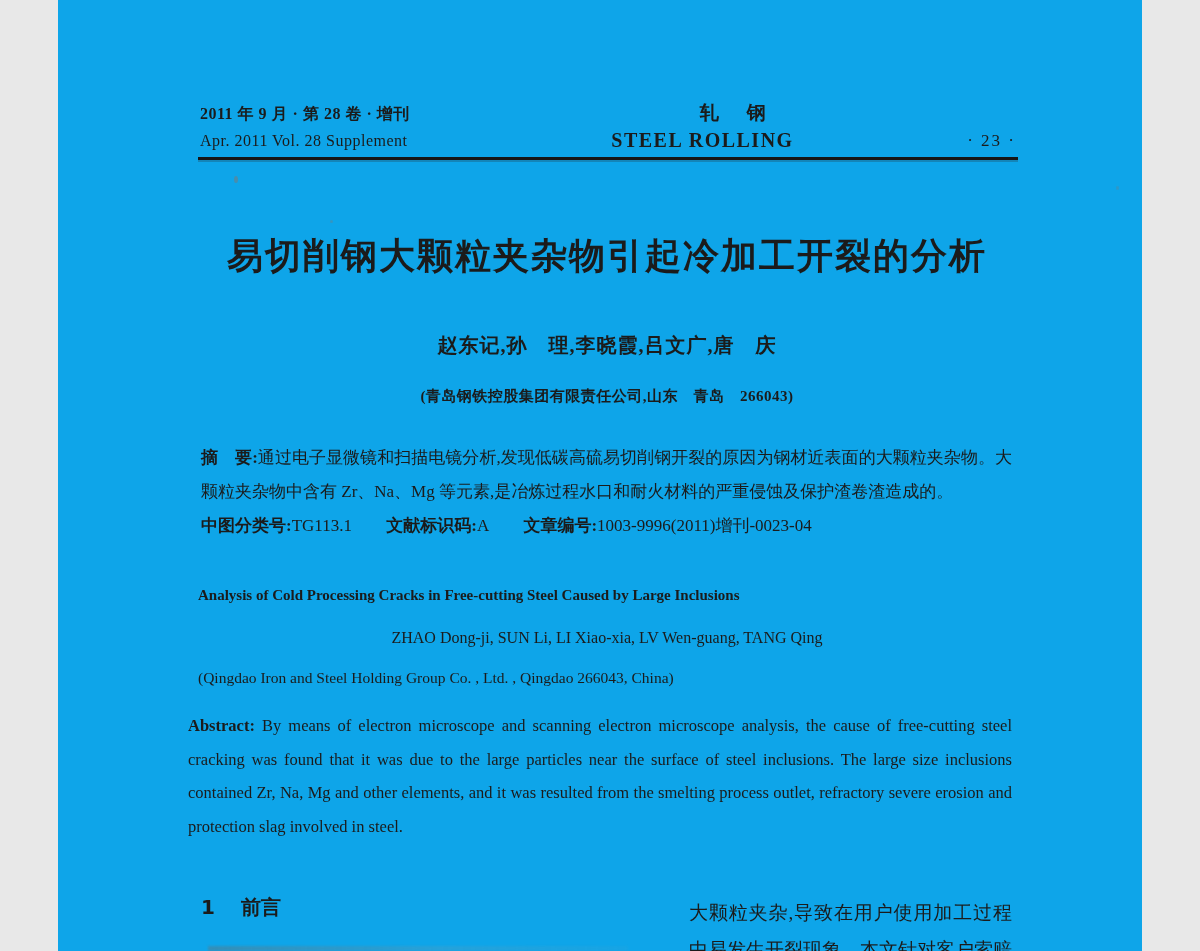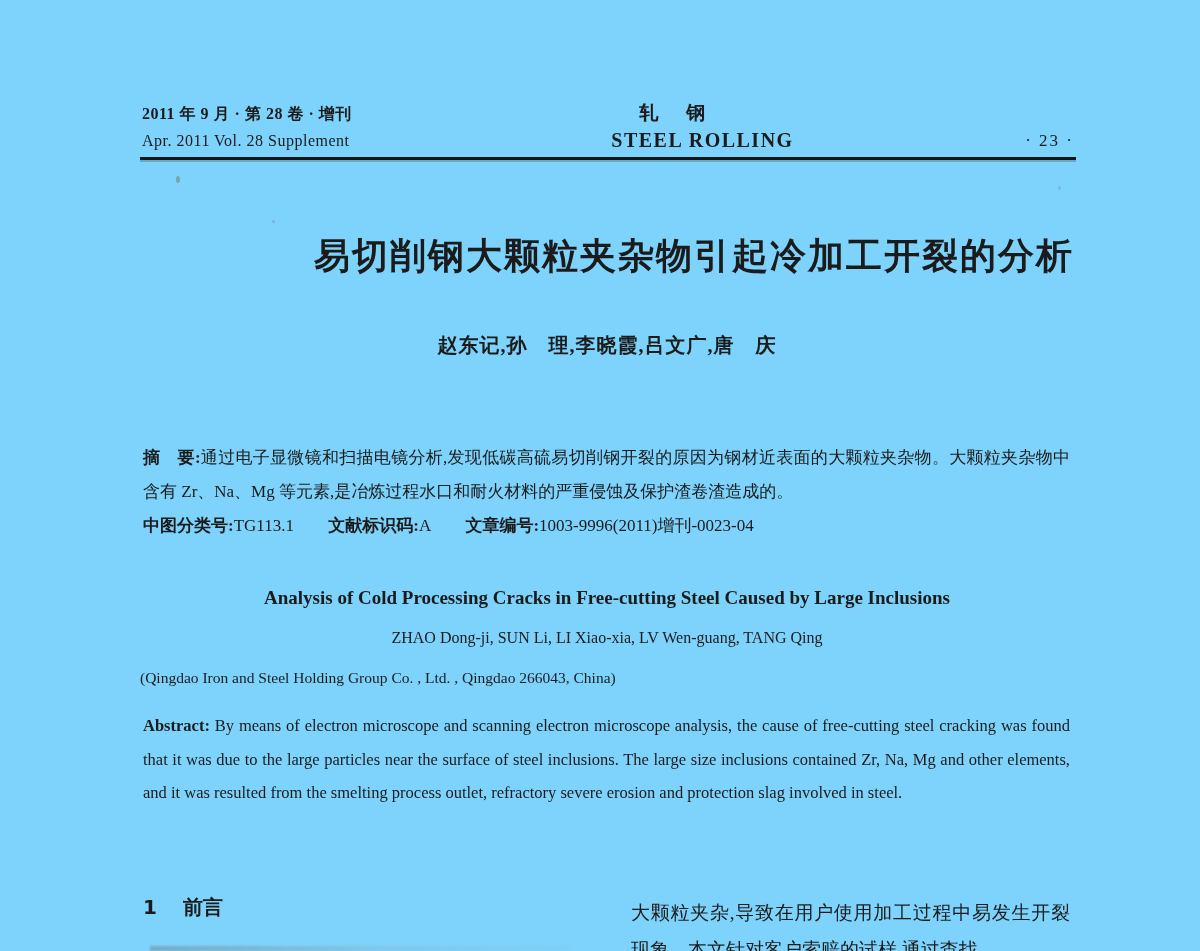--- a/index.html
+++ b/index.html
@@ -1,48 +1,48 @@
 <!DOCTYPE html>
 <html><head>
 <meta charset="utf-8">
 <style>
   html,body { margin:0; padding:0; background:#e8e8e8; }
   .page {
     position:relative;
-    width:1200px; height:951px;
+    width:1084px; height:951px;
     margin:0 auto;
-    background:#7dd3fc;
+    background:#0ea5e9;
     overflow:hidden;
     color:#1b1b1b;
     font-family:"Liberation Serif","DejaVu Serif",serif;
   }
   
   .header {
     position:absolute; top:100px; left:142px; right:126px;
     display:flex; justify-content:space-between;
   }
   .header-left { font-size:16px; line-height:27px; }
   .header-left .l1 { font-weight:bold; letter-spacing:.5px; }
   .header-left .l2 { letter-spacing:.5px; }
-  .header-center { text-align:left; transform:translateX(14px); }
+  .header-center { text-align:right; transform:translateX(14px); }
   .header-center .jname {
     font-weight:900; font-size:19px; letter-spacing:28px; padding-left:28px;
     font-family:"DejaVu Sans","Liberation Sans",sans-serif;
   }
   .header-center .jname-en { font-weight:bold; font-size:20px; letter-spacing:1.5px; margin-top:3px; }
   .header-right { font-size:17px; align-self:flex-end; padding-bottom:3px; letter-spacing:2px; }
   .header-rule {
     position:absolute; top:157px; left:140px; right:124px;
     height:3px; background:#161616;
     box-shadow:0 2px 0 rgba(40,40,40,.25);
   }
   
   .title-cn {
     position:absolute; top:232px; left:140px; right:126px;
-    text-align:right; font-size:36px; font-weight:900; letter-spacing:2px;
+    text-align:center; font-size:36px; font-weight:900; letter-spacing:2px;
     font-family:"DejaVu Sans","Liberation Sans",sans-serif;
   }
   .authors-cn {
     position:absolute; top:332px; left:140px; right:126px;
     text-align:center; font-size:20px; font-weight:bold; letter-spacing:1px;
   }
   .affil-cn {
     position:absolute; top:387px; left:140px; right:126px;
     text-align:center; font-size:15px; font-weight:bold; letter-spacing:.5px;
   }
@@ -50,32 +50,32 @@
   .cn-block {
     position:absolute; top:441px; left:143px; right:130px;
     font-size:17px; line-height:34px; text-align:justify;
   }
   .cn-block p { margin:0; }
   .lbl { font-weight:bold; }
   .clc-group { margin-right:30px; }
   
   .title-en {
     position:absolute; top:587px; left:140px; right:126px;
-    text-align:center; font-size:19px; font-weight:bold;
+    text-align:left; font-size:15px; font-weight:bold;
   }
   .authors-en {
     position:absolute; top:629px; left:140px; right:126px;
     text-align:center; font-size:16px;
   }
   .affil-en {
     position:absolute; top:669px; left:140px; right:126px;
     text-align:left; font-size:15.5px;
   }
   .en-block {
-    position:absolute; top:709px; left:143px; right:130px;
+    position:absolute; top:709px; left:130px; right:130px;
     font-size:16.5px; line-height:33.5px; text-align:justify;
   }
   .en-block p { margin:0; }
   
   .cols {
     position:absolute; top:894px; left:143px; right:130px;
     display:flex; gap:48px;
   }
   .col-left { width:440px; }
   .sec-heading {
@@ -108,20 +108,21 @@
     <div class="header-center">
       <div class="jname">轧钢</div>
       <div class="jname-en">STEEL ROLLING</div>
     </div>
     <div class="header-right">· 23 ·</div>
   </div>
   <div class="header-rule"></div>
 
   <div class="title-cn">易切削钢大颗粒夹杂物引起冷加工开裂的分析</div>
   <div class="authors-cn">赵东记,孙　理,李晓霞,吕文广,唐　庆</div>
+  <div class="affil-cn">(青岛钢铁控股集团有限责任公司,山东　青岛　266043)</div>
 
   <div class="cn-block">
     <p><span class="lbl">摘　要:</span><span>通过电子显微镜和扫描电镜分析,发现低碳高硫易切削钢开裂的原因为钢材近表面的大颗粒夹杂物。大颗粒夹杂物中含有 Zr、Na、Mg 等元素,是冶炼过程水口和耐火材料的严重侵蚀及保护渣卷渣造成的。</span></p>
     <p>
       <span class="clc-group"><span class="lbl">中图分类号:</span><span>TG113.1</span></span>
       <span class="clc-group"><span class="lbl">文献标识码:</span><span>A</span></span>
       <span><span class="lbl">文章编号:</span><span>1003-9996(2011)增刊-0023-04</span></span>
     </p>
   </div>
 

